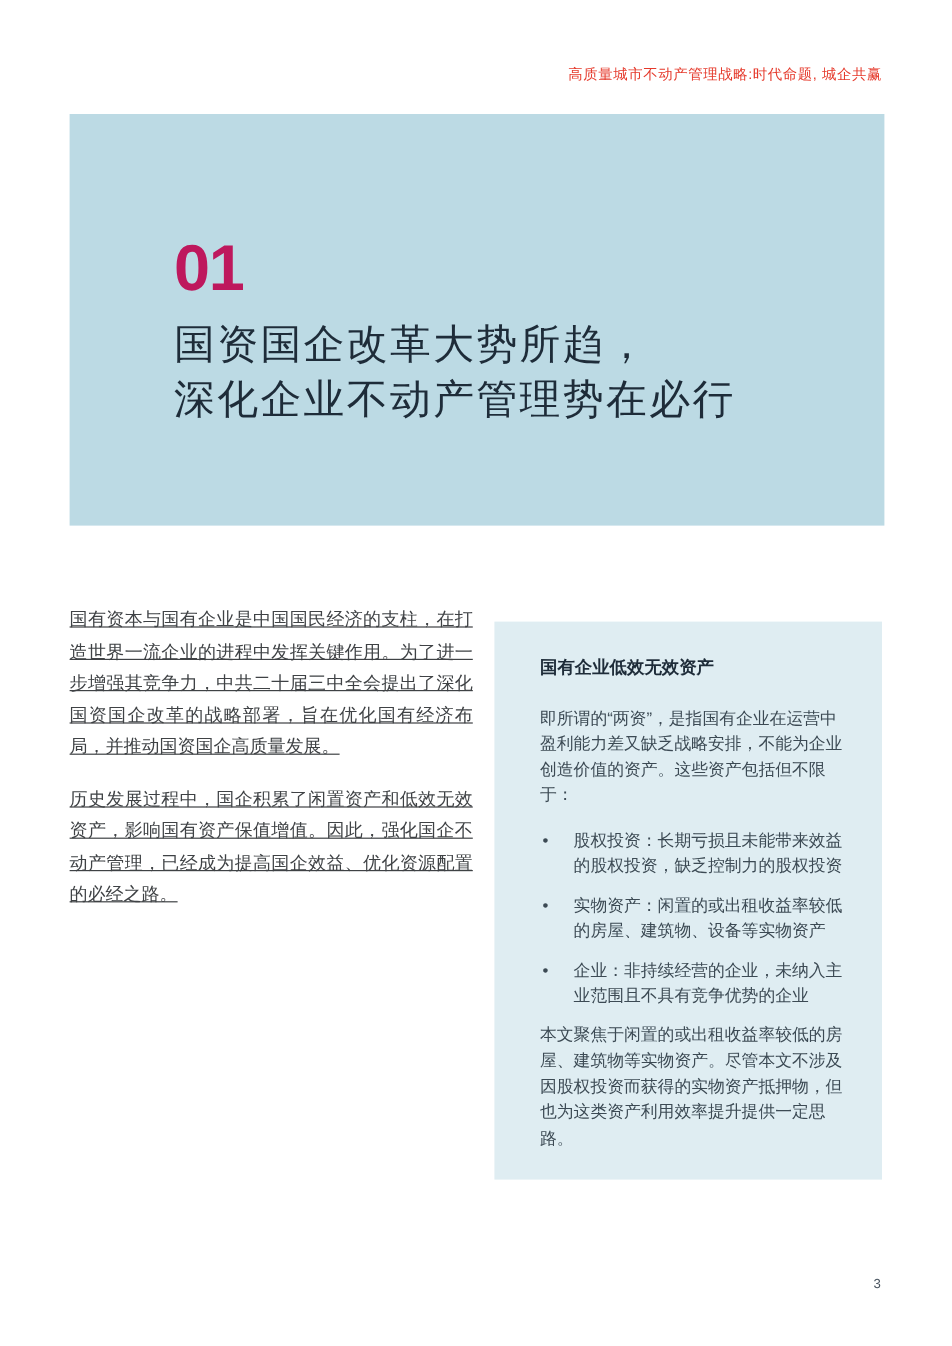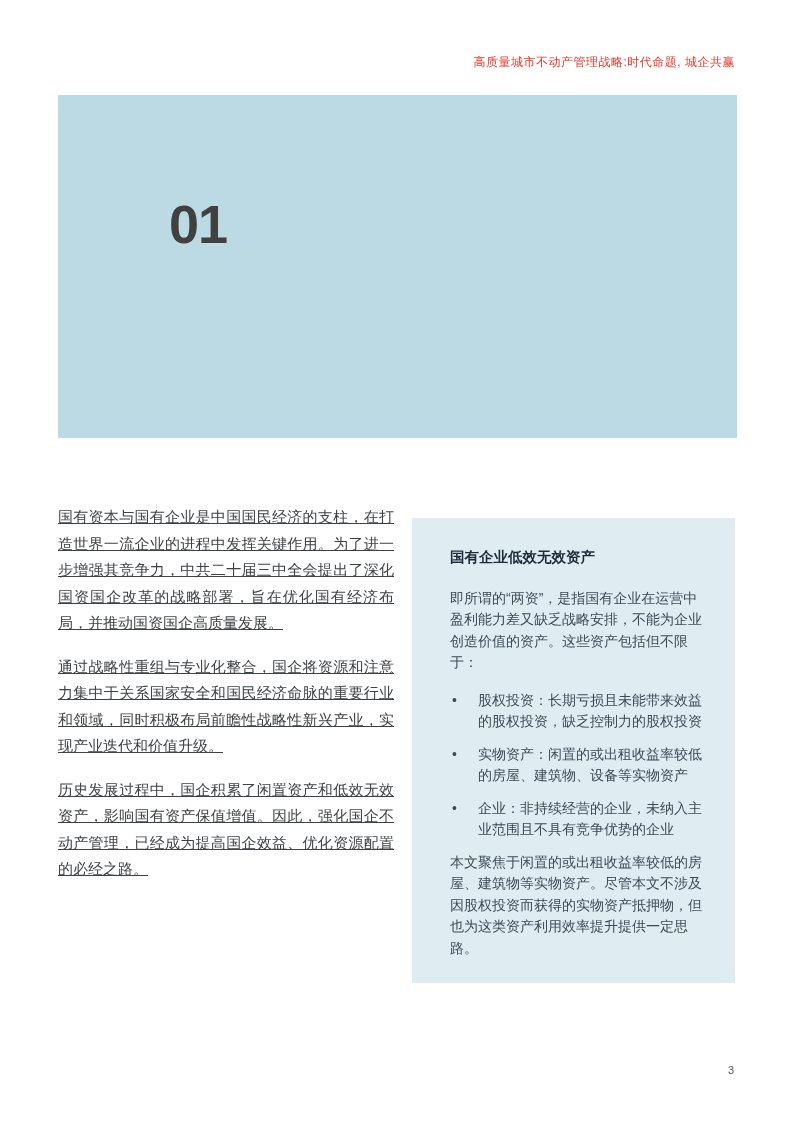--- a/index.html
+++ b/index.html
@@ -24,22 +24,21 @@
     width:679px; height:343px;
     background:#BCDAE4;
     box-sizing:border-box;
     padding:102px 40px 0 87px;
   }
   .banner-number {
     font-size:54px;
     line-height:1;
     font-weight:bold;
     letter-spacing:-1px;
-    color:#404040;
-    margin-left:24px;
+    color:#be185d;
   }
   .banner-title {
     margin:13px 0 0 0;
     font-size:34px;
     font-weight:400;
     line-height:46px;
     letter-spacing:2px;
     color:#1E2C39;
   }
   .left-col {
@@ -92,25 +91,28 @@
 </style>
 </head>
 <body>
 
 <div class="page">
 
   <div class="header-note">高质量城市不动产管理战略:时代命题, 城企共赢</div>
 
   <div class="banner">
     <div class="banner-number">01</div>
+    <div class="banner-title">
+      <span>国资国企改革大势所趋，</span><br>
+      <span>深化企业不动产管理势在必行</span>
+    </div>
   </div>
 
   <div class="left-col">
     <p>国有资本与国有企业是中国国民经济的支柱，在打造世界一流企业的进程中发挥关键作用。为了进一步增强其竞争力，中共二十届三中全会提出了深化国资国企改革的战略部署，旨在优化国有经济布局，并推动国资国企高质量发展。</p>
-    <p>通过战略性重组与专业化整合，国企将资源和注意力集中于关系国家安全和国民经济命脉的重要行业和领域，同时积极布局前瞻性战略性新兴产业，实现产业迭代和价值升级。</p>
     <p>历史发展过程中，国企积累了闲置资产和低效无效资产，影响国有资产保值增值。因此，强化国企不动产管理，已经成为提高国企效益、优化资源配置的必经之路。</p>
   </div>
 
   <div class="info-box">
     <h3 class="info-box-title">国有企业低效无效资产</h3>
     <p class="info-box-intro">即所谓的“两资”，是指国有企业在运营中盈利能力差又缺乏战略安排，不能为企业创造价值的资产。这些资产包括但不限于：</p>
     <ul class="bullet-list">
       <li class="bullet-item">
         <span class="bullet-marker">•</span>
         <span>股权投资：长期亏损且未能带来效益的股权投资，缺乏控制力的股权投资</span>

